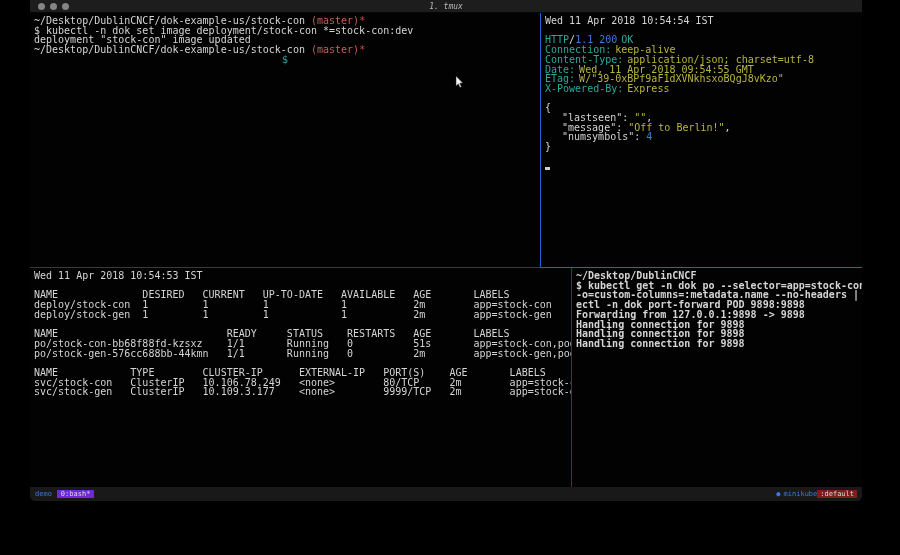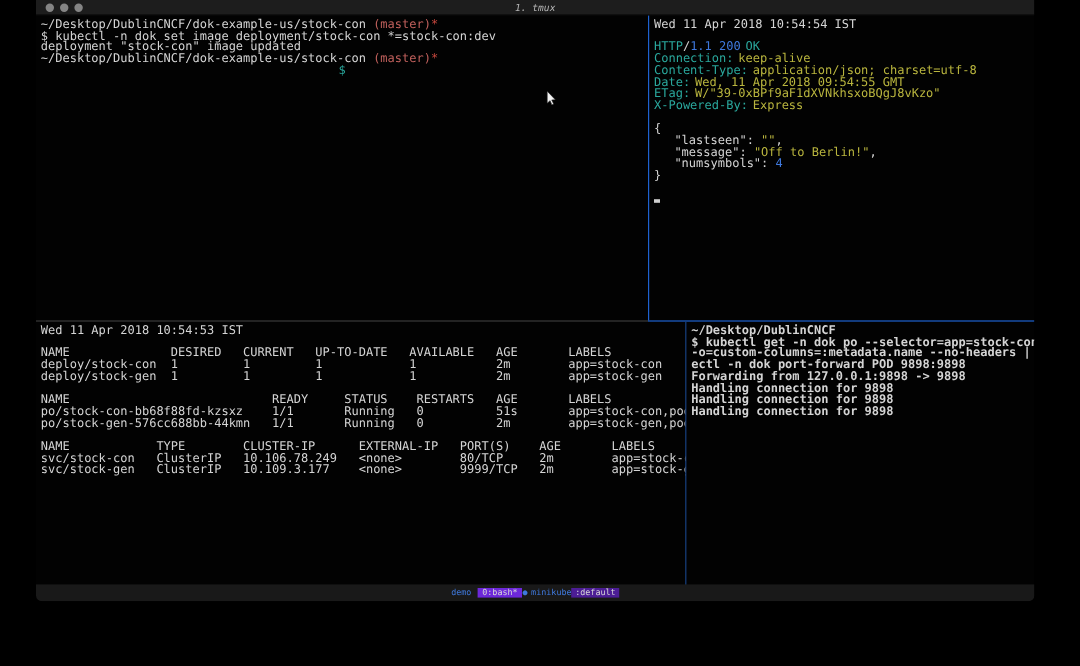--- a/index.html
+++ b/index.html
@@ -38,28 +38,28 @@
   .yellow { color:#b9b53e; }
   .branch { color:#c0605c; }
   .dirty  { color:#cf4a40; }
   .hval   { margin-left:4px; }
   .rsn    { margin-left:4px; }
   .indent { padding-left:17px; }
 
   .cursor { display:inline-block; width:5px; height:3px; background:#cfcfcf; }
 
   .statusbar { position:absolute; left:0; right:0; bottom:0; height:14px; background:#191919;
-               display:flex; align-items:center; justify-content:center;
+               display:flex; align-items:center; justify-content:space-between;
                font-size:7px; padding:0 5px; color:#d4d4d4; }
   .sb-left, .sb-right { display:flex; align-items:center; white-space:pre; }
   .session { color:#3f79de; margin-right:5px; }
   .wtab { background:#6d28d9; padding:0 4px; color:#d8d8d8; }
   .kicon { color:#3f79de; margin-right:3px; }
   .kctx { color:#3f79de; }
-  .kns { background:#4c1d95; padding:0 3px; color:#d8d8d8; }
+  .kns { background:#7f1d1d; padding:0 3px; color:#d8d8d8; }
 
   .mouse { position:absolute; left:455px; top:74px; width:9px; height:13px; }
 </style>
 </head>
 <body>
 
 <div class="window">
 
   <div class="titlebar">
     <div class="dots">

